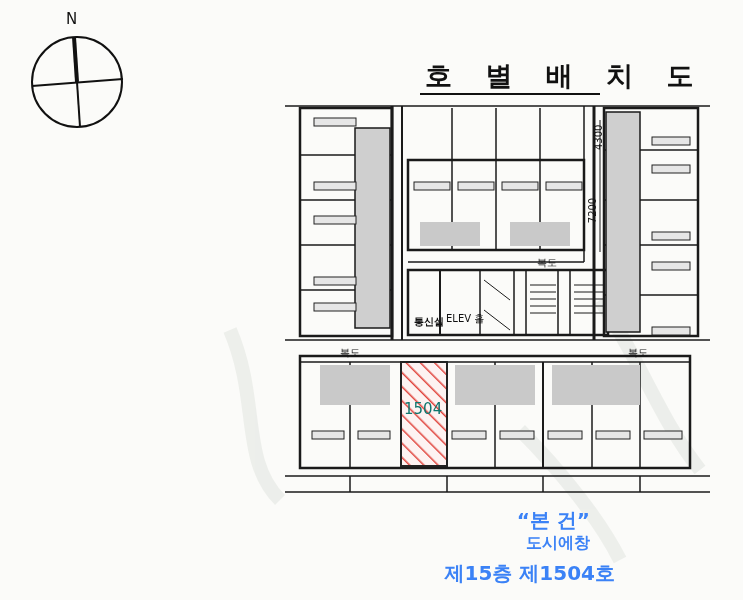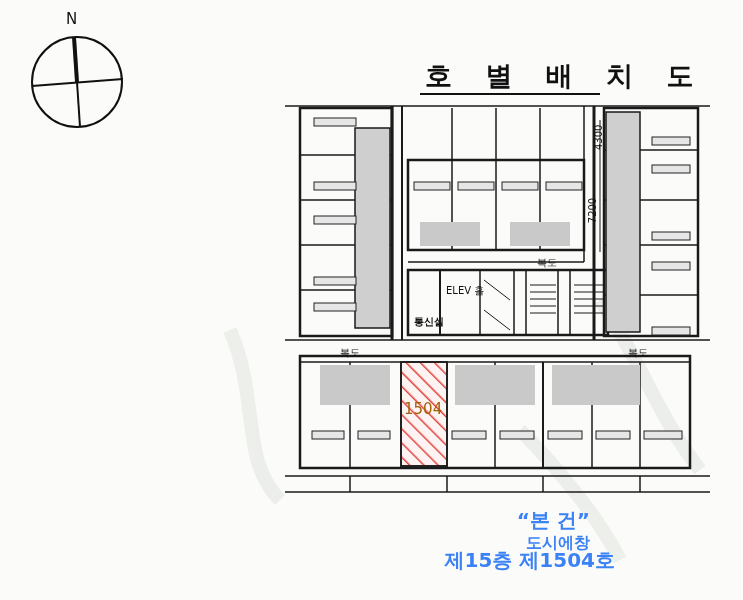--- a/index.html
+++ b/index.html
@@ -6,25 +6,25 @@
   body{width:743px;height:600px;position:relative;overflow:hidden;font-family:"DejaVu Sans","Liberation Sans",sans-serif;}
   .abs{position:absolute;}
   .compass-n{left:66px;top:10px;font-size:15px;color:#111;}
   .title{left:425px;top:58px;font-size:27px;font-weight:bold;letter-spacing:12px;color:#111;}
   .title-underline{left:420px;top:93px;width:180px;height:2px;background:#111;}
   .plan{left:0;top:0;width:743px;height:600px;}
   .dim{font-size:10px;color:#111;}
   .dim-4300{left:586px;top:120px;transform:rotate(-90deg);transform-origin:left top;}
   .dim-7200{left:590px;top:210px;transform:rotate(-90deg);}
   .lbl{font-size:10px;color:#111;}
-  .unit-no{left:404px;top:400px;font-size:15px;color:#a16207;}
+  .unit-no{left:404px;top:400px;font-size:15px;color:#0f766e;}
   .caption{left:420px;width:170px;text-align:right;color:#3b82f6;font-weight:bold;}
   .cap1{top:507px;font-size:20px;}
   .cap2{top:533px;font-size:16px;}
-  .cap3{top:547px;font-size:20px;left:395px;width:220px;}
+  .cap3{top:560px;font-size:20px;left:395px;width:220px;}
 </style>
 </head>
 <body>
 
 <svg class="abs plan" width="743" height="600" viewBox="0 0 743 600">
   <defs>
     <pattern id="hatch" patternUnits="userSpaceOnUse" width="10" height="10" patternTransform="rotate(-45)">
       <rect width="10" height="10" fill="#fdf3f2"></rect>
       <line x1="0" y1="0" x2="0" y2="10" stroke="#e0433c" stroke-width="3"></line>
     </pattern>
@@ -150,19 +150,19 @@
 <div class="abs title">호 별 배 치 도</div>
 <div class="abs title-underline"></div>
 
 <div class="abs dim dim-4300" style="left:593px;top:150px;">4300</div>
 <div class="abs dim dim-7200" style="left:580px;top:205px;">7200</div>
 
 <div class="abs lbl" style="left:537px;top:256px;">복도</div>
 <div class="abs lbl" style="left:340px;top:346px;">복도</div>
 <div class="abs lbl" style="left:628px;top:346px;">복도</div>
 <div class="abs lbl" style="left:414px;top:315px;font-weight:bold;">통신실</div>
-<div class="abs lbl" style="left:446px;top:284px;">ELEV 홀</div>
+<div class="abs lbl" style="left:446px;top:312px;">ELEV 홀</div>
 
 <div class="abs unit-no">1504</div>
 
 <div class="abs caption cap1">“본 건”</div>
 <div class="abs caption cap2">도시에창</div>
 <div class="abs caption cap3">제15층 제1504호</div>
 
 </body></html>

